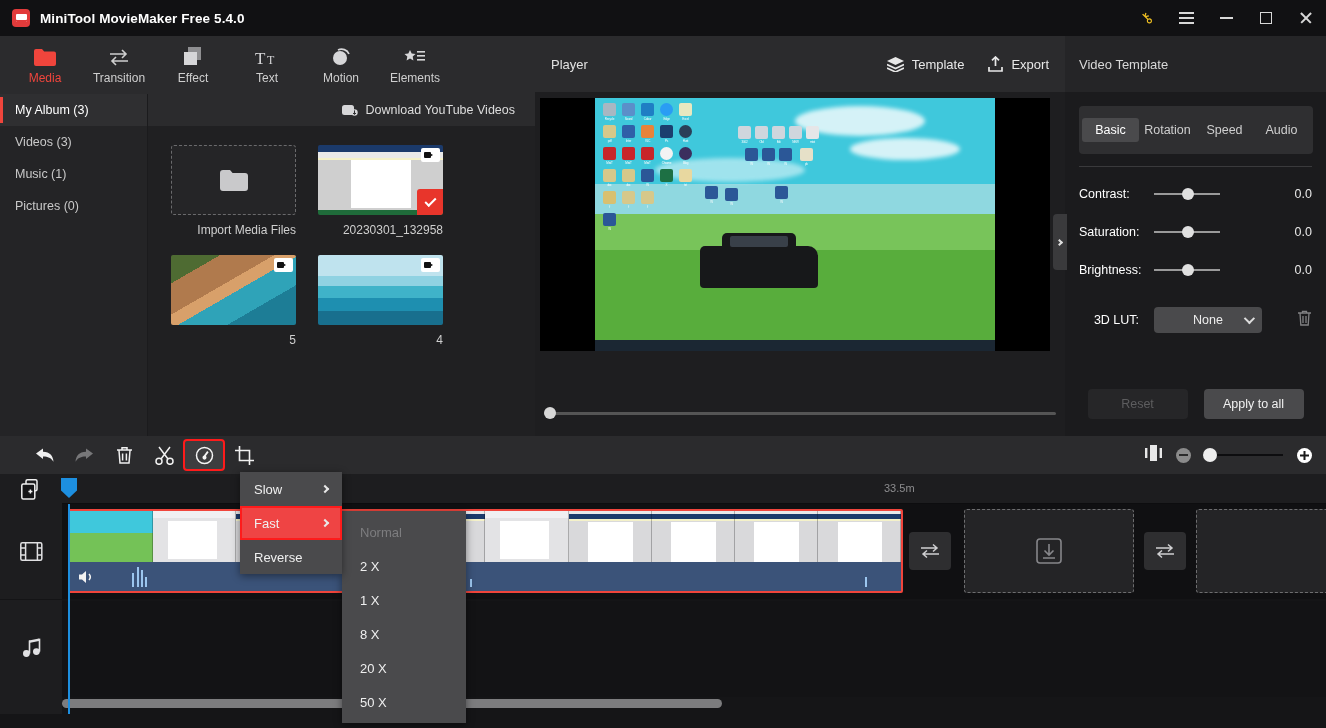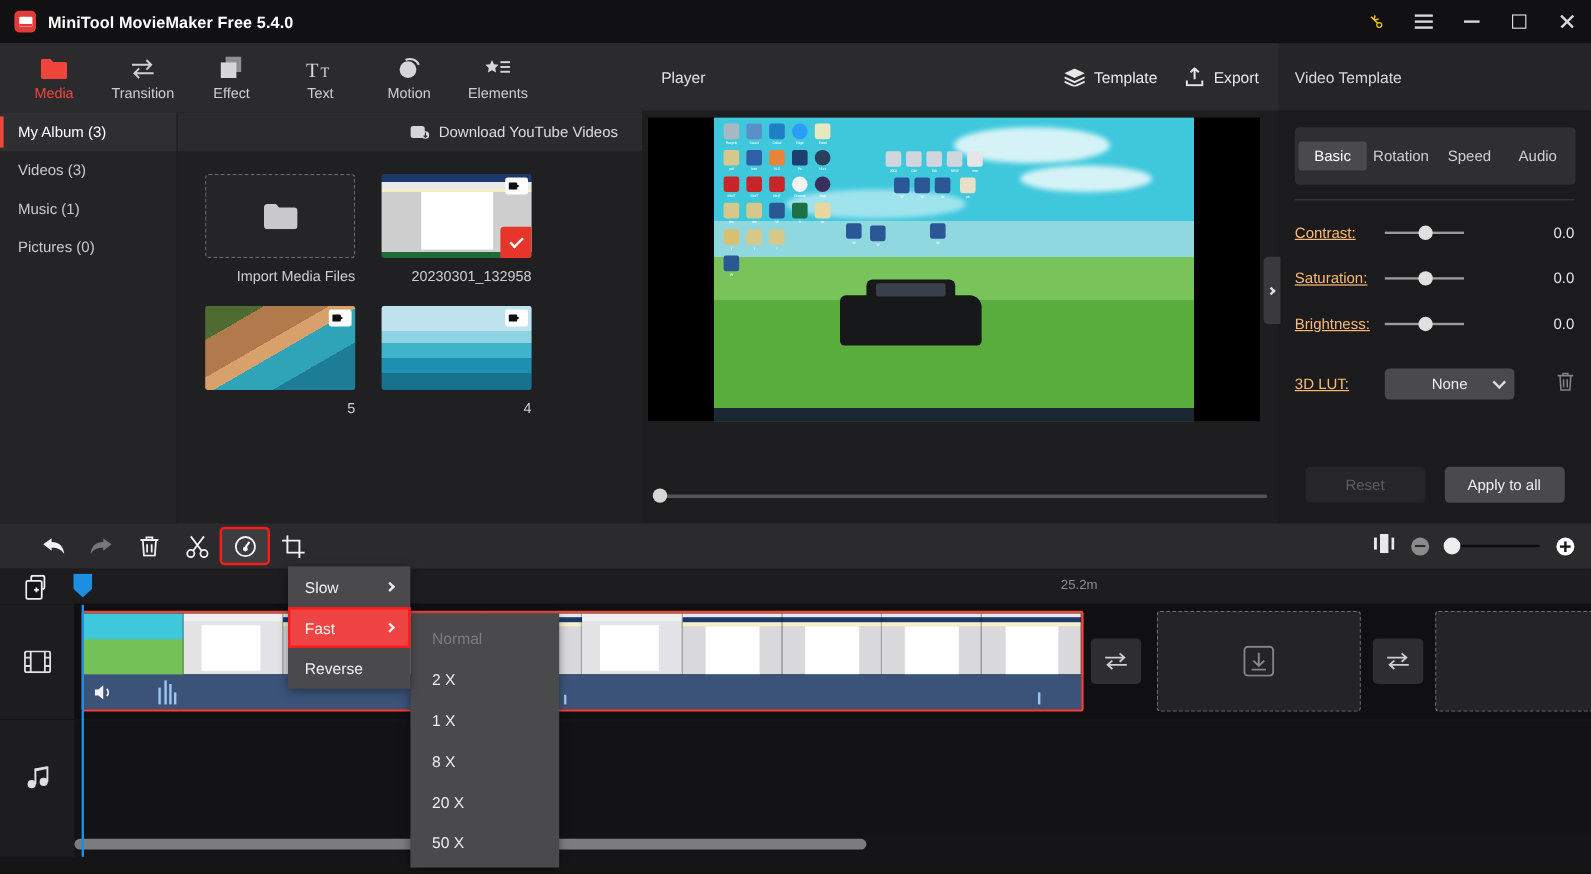--- a/index.html
+++ b/index.html
@@ -115,25 +115,25 @@
   
   #prop-panel{ width:261px; height:400px; background:#1b1b1d; position:relative;}
   #prop-head{ height:56px; background:#252527; display:flex; align-items:center; padding-left:14px; font-size:13px;}
   #seg-tabs{ margin:14px 13px 0 14px; height:48px; background:#2f2f31; border-radius:4px; display:flex;
              align-items:center; padding:3px;}
   .seg{ flex:1; height:24px; display:flex; align-items:center; justify-content:center; font-size:12.5px;
         color:#cfcfcf; border-radius:3px; cursor:pointer;}
   .seg.active{ background:#4a4a4c; color:#fff;}
   #prop-div{ margin:12px 14px 0 14px; height:1px; background:#3a3a3c;}
   .prop-row{ display:flex; align-items:center; height:22px; margin:16px 14px 0 14px;}
-  .prop-label{ width:75px; font-size:12.5px; color:#fdba74;text-decoration:underline;}
+  .prop-label{ width:75px; font-size:12.5px; color:#ffffff;}
   .sl-track{ width:66px; height:2.5px; background:#9a9a9a; position:relative;}
   .sl-knob{ position:absolute; left:28px; top:-5px; width:12px;height:12px;border-radius:50%;background:#e0e0e0;}
   .prop-val{ margin-left:auto; font-size:12.5px; color:#e8e8e8;}
-  #lut-row{ display:flex; align-items:center; margin:26px 14px 0 14px; height:26px;}
+  #lut-row{ display:flex; align-items:center; margin:26px 14px 0 14px; height:26px;text-align:center;}
   #lut-select{ width:108px; height:26px; background:#4a4a4c; border-radius:4px; display:flex;
                align-items:center; justify-content:center; font-size:12.5px; color:#ededed; position:relative; cursor:pointer;}
   #lut-select .chev{ position:absolute; right:10px; width:8px;height:8px;border-right:2px solid #ddd;
                      border-bottom:2px solid #ddd; transform:rotate(45deg) translateY(-2px);}
   #lut-trash{ margin-left:auto; cursor:pointer; opacity:.65;}
   #btn-row{ position:absolute; left:0; bottom:17px; width:261px; display:flex; justify-content:center; gap:16px;}
   .pbtn2{ width:100px;height:30px;border-radius:4px;display:flex;align-items:center;justify-content:center;
           font-size:12.5px; cursor:pointer;}
   #reset-button{ background:#262628; color:#5d5d5f;}
   #apply-all-button{ background:#4a4a4c; color:#f0f0f0;}
@@ -710,21 +710,21 @@
 
   <div id="tl-ruler">
     <div id="ruler-head">
       <svg width="21" height="21" viewBox="0 0 21 21" fill="none" stroke="#f0f0f0" stroke-width="1.5">
         <rect x="5" y="0.8" width="11" height="11" rx="1.5"></rect>
           <rect x="0.8" y="5" width="13" height="15" rx="1.5" fill="#151517"></rect>
         <path d="M7.4 12.5h4M9.4 10.5v4"></path>
         </svg>
     </div>
     <span class="rl-label" style="left:62px;">0s</span>
-    <span class="rl-label" style="left:884px;">25.2m</span>
+    <span class="rl-label" style="left:884px;">33.5m</span>
   </div>
 
   <div id="tl-body">
     <div id="track-heads">
       <div class="thead">
         <svg width="23" height="19" viewBox="0 0 23 19" stroke="#e0e0e2" stroke-width="1.5" fill="none">
           <rect x="0.8" y="0.8" width="21" height="17.4" rx="1.5"></rect>
             <path d="M5.6 1v17M17.4 1v17M1 6h4.6M1 13h4.6M17.4 6H22M17.4 13H22"></path>
           </svg>
       </div>

